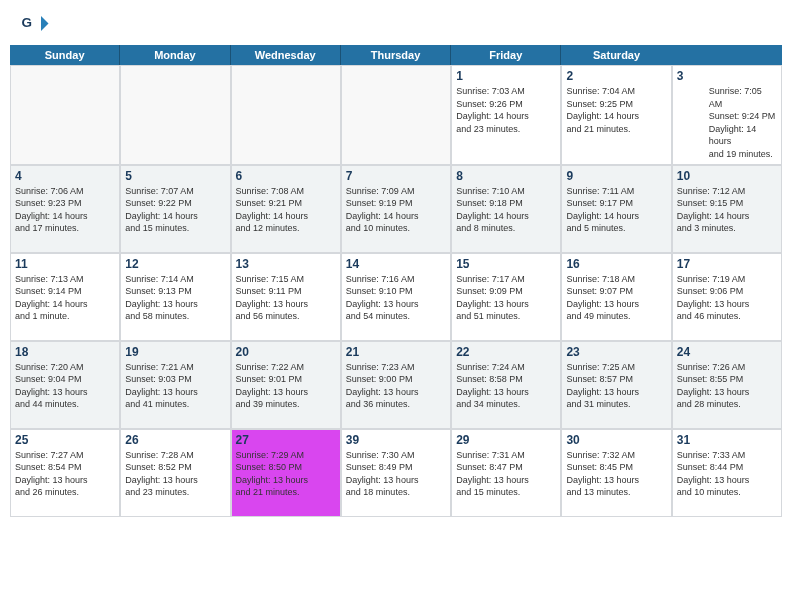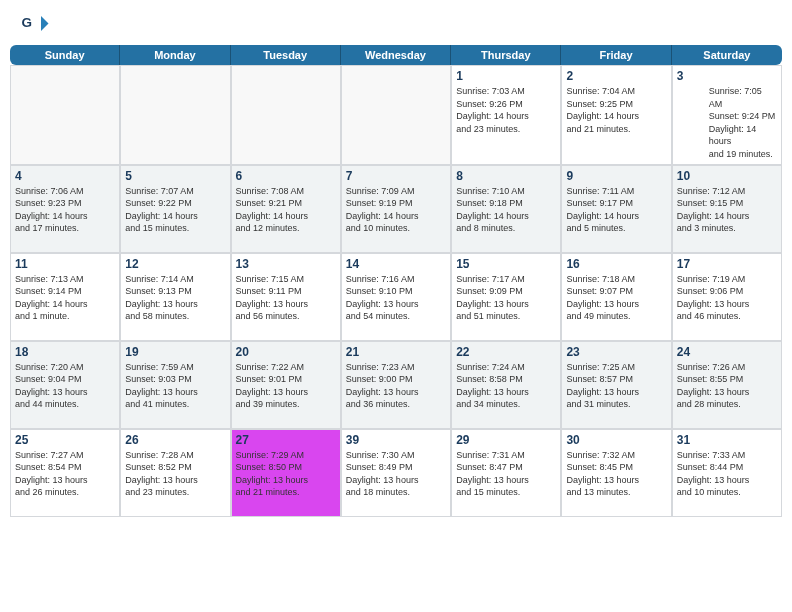--- a/index.html
+++ b/index.html
@@ -10,21 +10,21 @@
     .logo { display: flex; align-items: center; }
     .logo-text { font-size: 18px; font-weight: bold; color: #1a5276; line-height: 1.1; }
     .logo-icon { width: 30px; height: 30px; margin-right: 4px; }
     
     .title-block { text-align: right; }
     .month-year { font-size: 36px; color: #1a3a5c; font-weight: bold; }
     .location { font-size: 14px; color: #444; }
     
     .calendar { margin: 0 10px; }
     
-    .cal-header { display: grid; grid-template-columns: repeat(7, 1fr); background: #2471a3; border-radius: 6px; }
+    .cal-header { display: grid; grid-template-columns: repeat(7, 1fr); background: #2471a3; }
     .cal-header-cell { color: #fff; font-size: 11px; font-weight: bold; padding: 4px 4px; text-align: center; border-right: 1px solid #1a5276; }
     .cal-header-cell:last-child { border-right: none; }
     
     .cal-cell { border: 1px solid #d5d8dc; padding: 3px 4px; min-height: 88px; vertical-align: top; font-size: 9.5px; color: #222; background: #fff; }
     .cal-cell.empty { background: #f5f5f5; }
     
     .day-num { font-size: 12px; font-weight: bold; color: #1a3a5c; margin-bottom: 2px; }
     .cell-detail { font-size: 9px; line-height: 1.4; color: #333; }
     
     .week-row { display: grid; grid-template-columns: repeat(7, 1fr); }
@@ -49,21 +49,20 @@
   <div class="title-block">
     <div class="month-year"></div>
     <div class="location"></div>
   </div>
 </div>
 
 <div class="calendar">
   <div class="cal-header">
   <div class="cal-header-cell">Sunday</div>
       <div class="cal-header-cell">Monday</div>
-      <div class="cal-header-cell">Tuesday</div>
       <div class="cal-header-cell">Wednesday</div>
       <div class="cal-header-cell">Thursday</div>
       <div class="cal-header-cell">Friday</div>
       <div class="cal-header-cell">Saturday</div>
     </div>
   <div id="cal-body">
       <div class="week-row">
         <div class="cal-cell empty" style="background: rgb(248, 248, 248);"></div>
         <div class="cal-cell empty" style="background: rgb(248, 248, 248);"></div>
         <div class="cal-cell empty" style="background: rgb(248, 248, 248);"></div>
@@ -195,21 +194,21 @@
       <div class="week-row">
         <div class="cal-cell" style="background: rgb(240, 243, 244);">
           <div class="day-num">18</div>
           <div class="cell-detail" style="white-space: pre-line;">Sunrise: 7:20 AM
 Sunset: 9:04 PM
 Daylight: 13 hours
 and 44 minutes.</div>
         </div>
         <div class="cal-cell" style="background: rgb(240, 243, 244);">
           <div class="day-num">19</div>
-          <div class="cell-detail" style="white-space: pre-line;">Sunrise: 7:59 AM
+          <div class="cell-detail" style="white-space: pre-line;">Sunrise: 7:21 AM
 Sunset: 9:03 PM
 Daylight: 13 hours
 and 41 minutes.</div>
         </div>
         <div class="cal-cell" style="background: rgb(240, 243, 244);">
           <div class="day-num">20</div>
           <div class="cell-detail" style="white-space: pre-line;">Sunrise: 7:22 AM
 Sunset: 9:01 PM
 Daylight: 13 hours
 and 39 minutes.</div>

